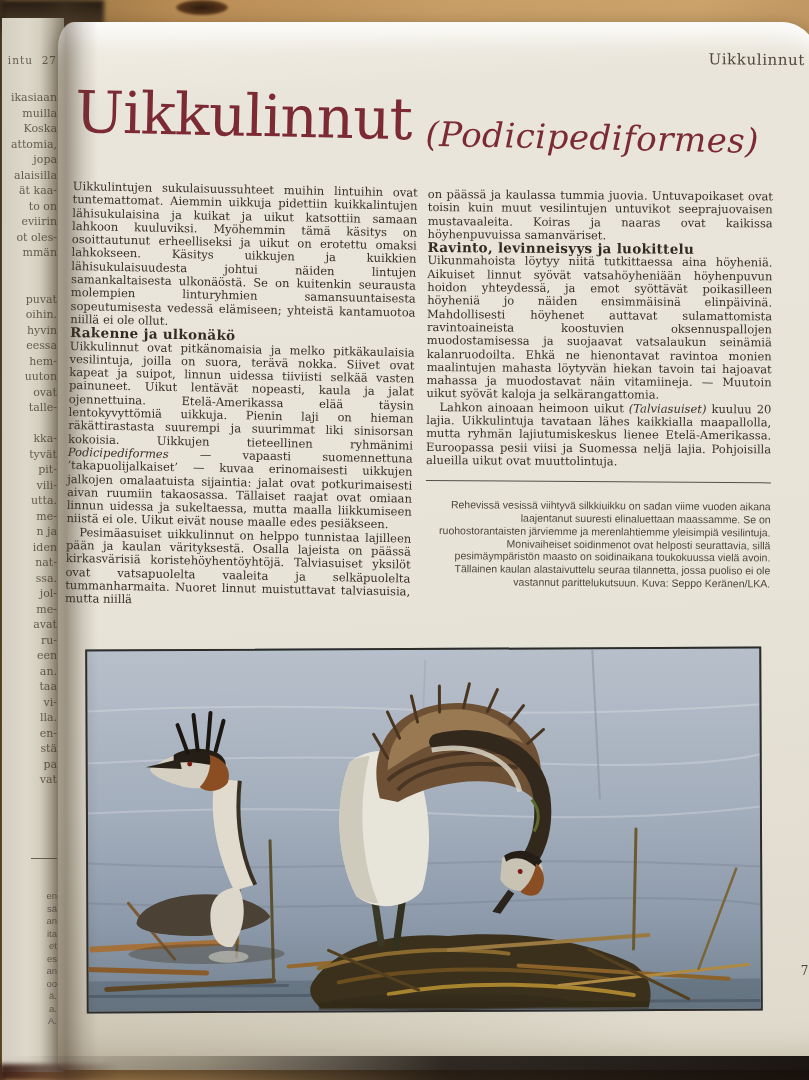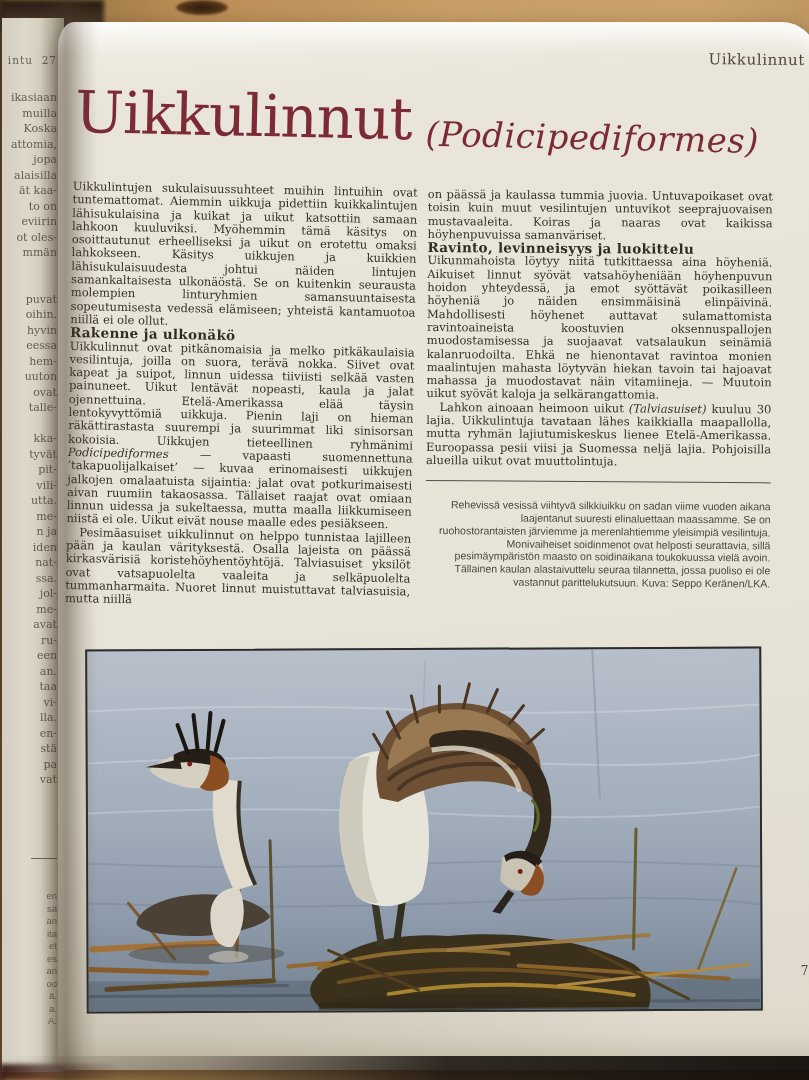--- a/index.html
+++ b/index.html
@@ -144,21 +144,21 @@
       <div class="col col-left">
         <p>Uikkulintujen sukulaisuussuhteet muihin lintuihin ovat tuntemattomat. Aiemmin uikkuja pidettiin kuikkalintujen lähisukulaisina ja kuikat ja uikut katsottiin samaan lahkoon kuuluviksi. Myöhemmin tämä käsitys on osoittautunut erheelliseksi ja uikut on erotettu omaksi lahkokseen. Käsitys uikkujen ja kuikkien lähisukulaisuudesta johtui näiden lintujen samankaltaisesta ulkonäöstä. Se on kuitenkin seurausta molempien linturyhmien samansuuntaisesta sopeutumisesta vedessä elämiseen; yhteistä kantamuotoa niillä ei ole ollut.</p>
         <p class="sec-head">Rakenne ja ulkonäkö</p>
         <p><span>Uikkulinnut ovat pitkänomaisia ja melko pitkäkaulaisia vesilintuja, joilla on suora, terävä nokka. Siivet ovat kapeat ja suipot, linnun uidessa tiiviisti selkää vasten painuneet. Uikut lentävät nopeasti, kaula ja jalat ojennettuina. Etelä-Amerikassa elää täysin lentokyvyttömiä uikkuja. Pienin laji on hieman räkättirastasta suurempi ja suurimmat liki sinisorsan kokoisia. Uikkujen tieteellinen ryhmänimi </span><span class="it">Podicipediformes</span><span> — vapaasti suomennettuna ’takapuolijalkaiset’ — kuvaa erinomaisesti uikkujen jalkojen omalaatuista sijaintia: jalat ovat potkurimaisesti aivan ruumiin takaosassa. Tällaiset raajat ovat omiaan linnun uidessa ja sukeltaessa, mutta maalla liikkumiseen niistä ei ole. Uikut eivät nouse maalle edes pesiäkseen.</span></p>
         <p class="indent">Pesimäasuiset uikkulinnut on helppo tunnistaa lajilleen pään ja kaulan värityksestä. Osalla lajeista on päässä kirkasvärisiä koristehöyhentöyhtöjä. Talviasuiset yksilöt ovat vatsapuolelta vaaleita ja selkäpuolelta tummanharmaita. Nuoret linnut muistuttavat talviasuisia, mutta niillä</p>
       </div>
       <div class="col col-right">
         <p>on päässä ja kaulassa tummia juovia. Untuvapoikaset ovat toisin kuin muut vesilintujen untuvikot seeprajuovaisen mustavaaleita. Koiras ja naaras ovat kaikissa höyhenpuvuissa samanväriset.</p>
         <p class="sec-head">Ravinto, levinneisyys ja luokittelu</p>
         <p>Uikunmahoista löytyy niitä tutkittaessa aina höyheniä. Aikuiset linnut syövät vatsahöyheniään höyhenpuvun hoidon yhteydessä, ja emot syöttävät poikasilleen höyheniä jo näiden ensimmäisinä elinpäivinä. Mahdollisesti höyhenet auttavat sulamattomista ravintoaineista koostuvien oksennuspallojen muodostamisessa ja suojaavat vatsalaukun seinämiä kalanruodoilta. Ehkä ne hienontavat ravintoa monien maalintujen mahasta löytyvän hiekan tavoin tai hajoavat mahassa ja muodostavat näin vitamiineja. — Muutoin uikut syövät kaloja ja selkärangattomia.</p>
-        <p class="indent"><span>Lahkon ainoaan heimoon uikut </span><span class="it">(Talviasuiset)</span><span> kuuluu 30 lajia. Uikkulintuja tavataan lähes kaikkialla maapallolla, mutta ryhmän lajiutumiskeskus lienee Etelä-Amerikassa. Euroopassa pesii viisi ja Suomessa neljä lajia. Pohjoisilla alueilla uikut ovat muuttolintuja.</span></p>
+        <p class="indent"><span>Lahkon ainoaan heimoon uikut </span><span class="it">(Talviasuiset)</span><span> kuuluu 20 lajia. Uikkulintuja tavataan lähes kaikkialla maapallolla, mutta ryhmän lajiutumiskeskus lienee Etelä-Amerikassa. Euroopassa pesii viisi ja Suomessa neljä lajia. Pohjoisilla alueilla uikut ovat muuttolintuja.</span></p>
         <hr class="cap-rule">
         <p class="photo-caption">Rehevissä vesissä viihtyvä silkkiuikku on sadan viime vuoden aikana laajentanut suuresti elinaluettaan maassamme. Se on ruohostorantaisten järviemme ja merenlahtiemme yleisimpiä vesilintuja. Monivaiheiset soidinmenot ovat helposti seurattavia, sillä pesimäympäristön maasto on soidinaikana toukokuussa vielä avoin. Tällainen kaulan alastaivuttelu seuraa tilannetta, jossa puoliso ei ole vastannut parittelukutsuun. Kuva: Seppo Keränen/LKA.</p>
       </div>
     </div>
 
     <div class="photo-frame">
       <svg viewBox="0 0 672 360" width="672" height="360">
         <defs>
           <linearGradient id="water" x1="0" y1="0" x2="0" y2="1">
             <stop offset="0" stop-color="#b7bfca"></stop>

